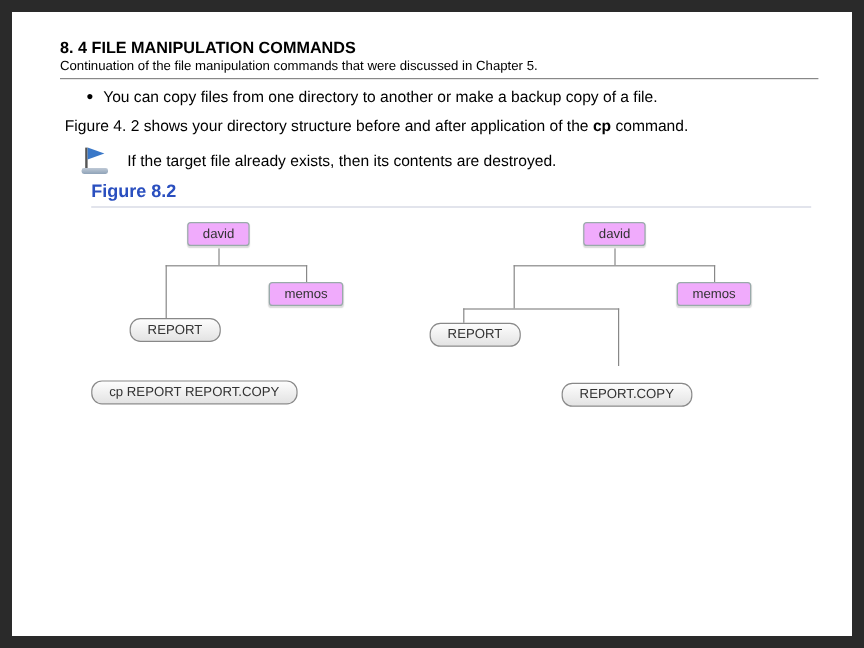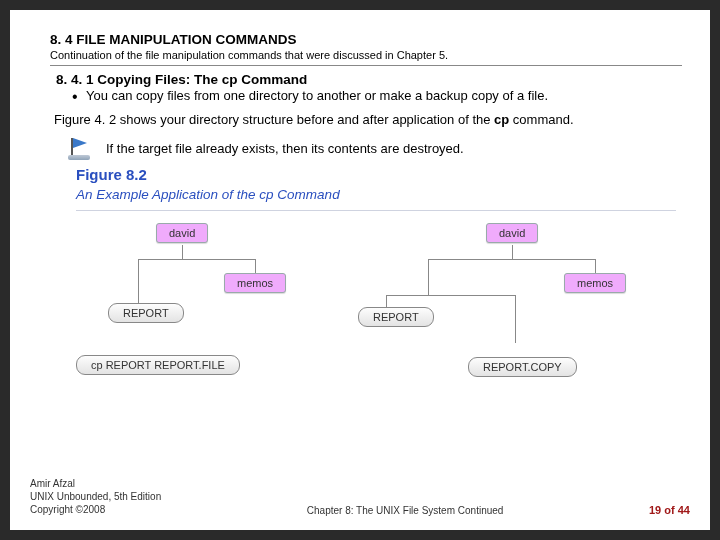--- a/index.html
+++ b/index.html
@@ -175,80 +175,65 @@
   .footer .right { color:#a01818; font-weight:bold; font-size:11px; }
 </style>
 </head>
 <body>
 
 <div class="slide">
   <div class="content">
     <p class="section-title">8. 4 FILE MANIPULATION COMMANDS</p>
     <p class="section-sub">Continuation of the file manipulation commands that were discussed in Chapter 5.</p>
     <hr class="hr">
-    <p class="subsec-title">
-      <span>8. 4. 1 Copying Files: The </span><span class="cmd">cp</span><span> Command</span>
-    </p>
     <ul class="bullets">
       <li>
         <span></span><b></b><span>You can copy files from one directory to another or make a backup copy of a file.</span>
       </li>
     </ul>
     <p class="para">
       <span>Figure 4. 2 shows your directory structure before and after application of the </span><b>cp</b><span> command.</span>
     </p>
     <div class="warn-row">
       <div class="warn-icon">
         <div class="flagpole"></div>
           <div class="flag"></div>
           <div class="base"></div>
       </div>
       <div class="warn-text">If the target file already exists, then its contents are destroyed.</div>
     </div>
 
     <div class="figure">
       <div class="fig-label">Figure 8.2</div>
-      <div class="fig-title">An Example Application of the cp Command</div>
       <hr class="fig-hr">
       <div class="fig-body">
 
         <div class="tree left">
           <div class="node" style="left:40px; top:0;">david</div>
           <div class="line" style="left:66px; top:22px; width:1px; height:14px;"></div>
           <div class="line" style="left:22px; top:36px; width:118px; height:1px;"></div>
           <div class="line" style="left:22px; top:36px; width:1px; height:14px;"></div>
           <div class="line" style="left:139px; top:36px; width:1px; height:14px;"></div>
           <div class="node" style="left:108px; top:50px;">memos</div>
           <div class="line" style="left:22px; top:50px; width:1px; height:30px;"></div>
           <div class="pill" style="left:-8px; top:80px;">REPORT</div>
-          <div class="pill" style="left:-40px; top:132px;">cp REPORT REPORT.FILE</div>
+          <div class="pill" style="left:-40px; top:132px;">cp REPORT REPORT.COPY</div>
         </div>
 
         <div class="tree right">
           <div class="node" style="left:80px; top:0;">david</div>
           <div class="line" style="left:106px; top:22px; width:1px; height:14px;"></div>
           <div class="line" style="left:22px; top:36px; width:168px; height:1px;"></div>
           <div class="line" style="left:22px; top:36px; width:1px; height:14px;"></div>
           <div class="line" style="left:189px; top:36px; width:1px; height:14px;"></div>
           <div class="node" style="left:158px; top:50px;">memos</div>
           <div class="line" style="left:22px; top:50px; width:1px; height:22px;"></div>
           <div class="line" style="left:-20px; top:72px; width:130px; height:1px;"></div>
           <div class="line" style="left:-20px; top:72px; width:1px; height:12px;"></div>
           <div class="line" style="left:109px; top:72px; width:1px; height:48px;"></div>
           <div class="pill" style="left:-48px; top:84px;">REPORT</div>
           <div class="pill" style="left:62px; top:134px;">REPORT.COPY</div>
         </div>
       </div>
     </div>
   </div>
 
-  <div class="footer">
-    <div class="left">
-      <div>Amir Afzal</div>
-      <div>UNIX Unbounded, 5th Edition</div>
-      <div>Copyright ©2008</div>
-    </div>
-    <div class="mid">Chapter 8: The UNIX File System Continued</div>
-    <div class="right">
-      <span>19</span><span> of </span><span>44</span>
-    </div>
-  </div>
 </div>
 
 </body></html>

